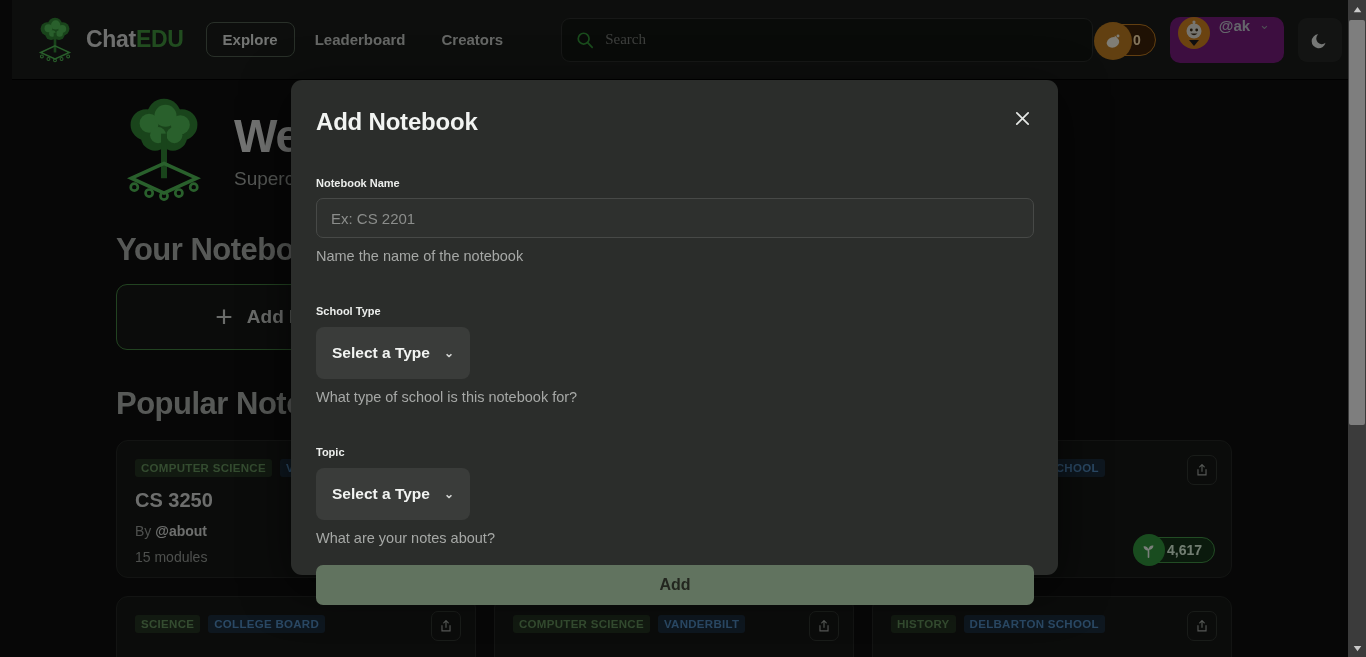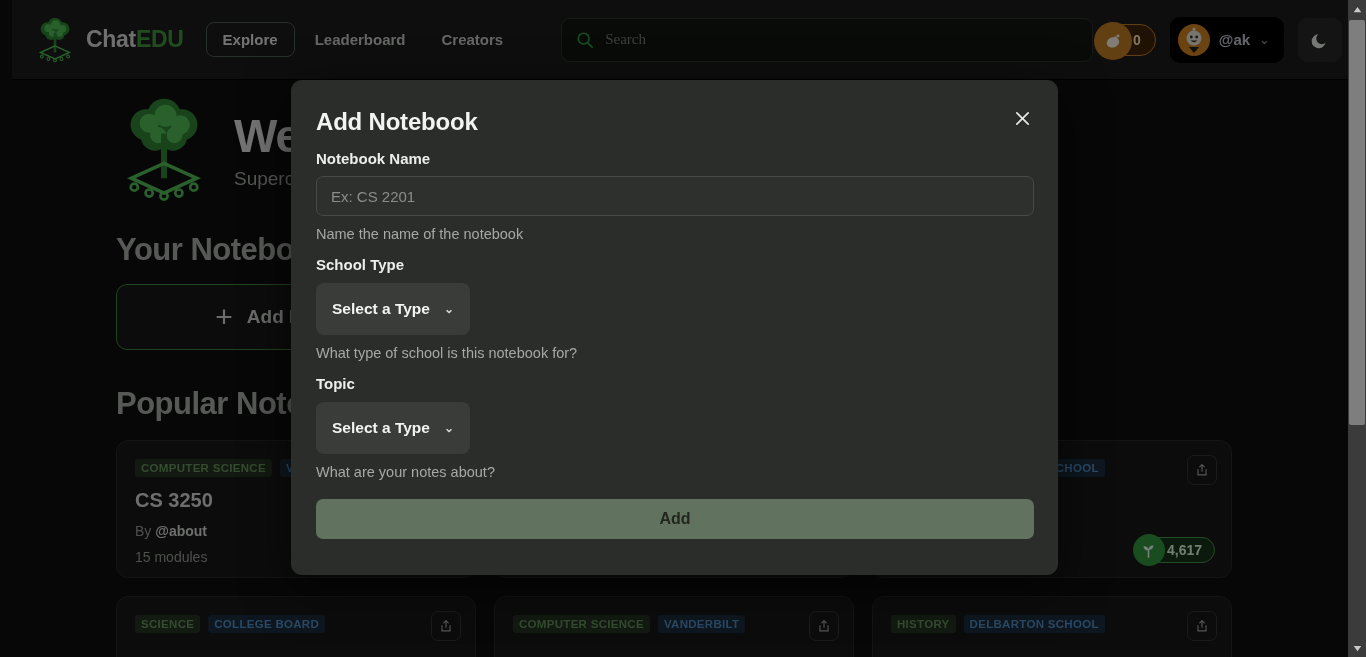--- a/index.html
+++ b/index.html
@@ -78,23 +78,23 @@
     background:#3a2008; border:1px solid #b3741f; border-radius:16px;
     color:#f0d7a8; font-size:14px; font-weight:bold;
   }
   .coin-circle {
     position:absolute; left:-5px; top:-3px;
     width:38px; height:38px; border-radius:50%;
     background:#b2751f;
     display:flex; align-items:center; justify-content:center;
   }
   .user-pill {
-    display:flex; align-items:center; gap:9px;
+    display:flex; gap:9px;
     height:46px; padding:0 14px 0 8px;
-    background:#000000; border-radius:10px;
+    background:#701a75; border-radius:10px;
   }
   .avatar {
     width:32px; height:32px; border-radius:50%;
     background:#c47a1e;
     display:flex; align-items:center; justify-content:center;
     overflow:hidden;
   }
   .user-name { font-size:15px; font-weight:bold; color:#b7bbc4; }
   .theme-btn {
     width:44px; height:44px; border-radius:9px;
@@ -206,22 +206,22 @@
   .modal-title {
     font-size:24px; font-weight:bold; color:#f2f4f2; letter-spacing:-0.2px;
   }
   .modal-close {
     position:absolute; top:24px; right:22px;
     width:28px; height:28px;
     display:flex; align-items:center; justify-content:center;
     color:#e4e6e4;
   }
   .field-label {
-    margin-top:14px;
-    font-size:15px; font-weight:bold; color:#eceeec;
+    margin-top:41px;
+    font-size:11px; font-weight:bold; color:#eceeec;
   }
   .text-input {
     margin-top:9px;
     width:718px; height:40px;
     background:#2e302e;
     border:1px solid #474947;
     border-radius:7px;
     padding:0 14px;
     font-family:"Liberation Sans", sans-serif;
     font-size:15px; color:#e4e6e4;

